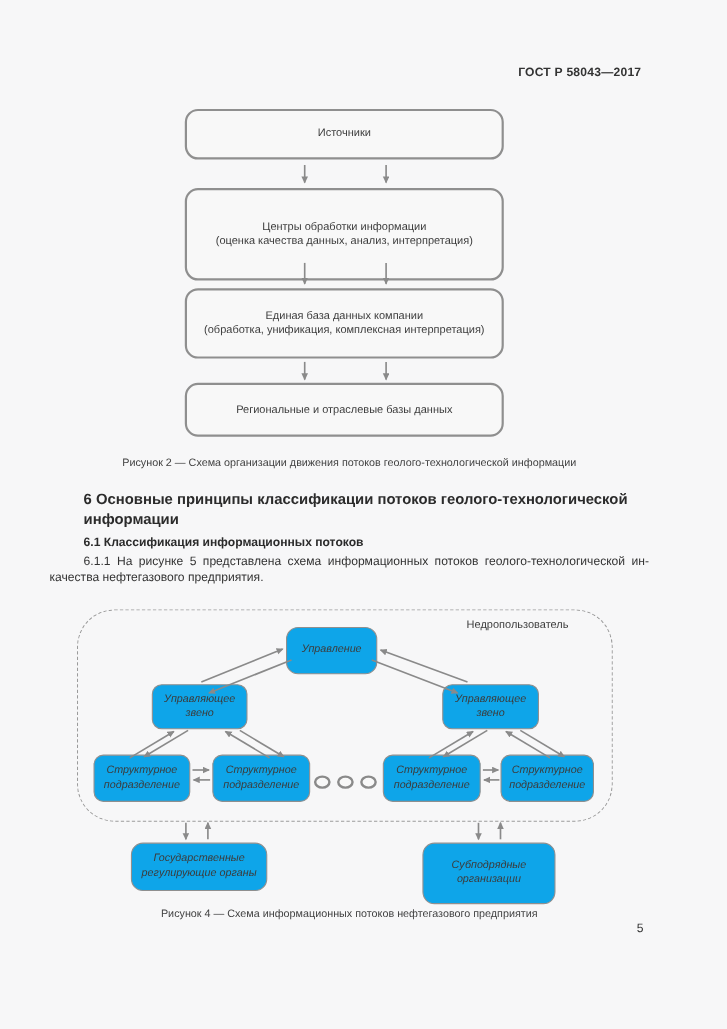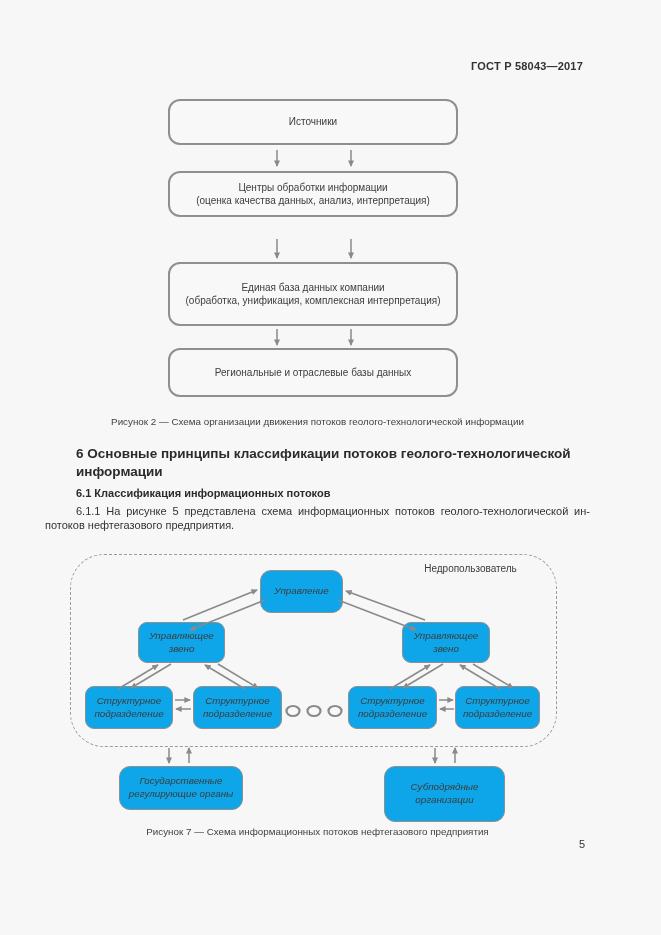--- a/index.html
+++ b/index.html
@@ -66,21 +66,21 @@
 <body>
 
 <div class="page">
 
   <div class="abs doc-header" style="left:300px;top:60px;width:283px;">ГОСТ Р 58043—2017</div>
 
   <div class="fbox" style="top:99px;height:46px;">
     <span>Источники</span>
   </div>
 
-  <div class="fbox" style="top:171px;height:46px;">
+  <div class="fbox" style="top:171px;height:84px;">
     <span>Центры обработки информации</span>
     <span>(оценка качества данных, анализ, интерпретация)</span>
   </div>
 
   <div class="fbox" style="top:262px;height:64px;">
     <span>Единая база данных компании</span>
     <span>(обработка, унификация, комплексная интерпретация)</span>
   </div>
 
   <div class="fbox" style="top:348px;height:49px;">
@@ -88,21 +88,21 @@
   </div>
 
   <div class="caption" style="top:416px;">Рисунок 2 — Схема организации движения потоков геолого-технологической информации</div>
 
   <div class="sec-heading" style="top:445px;">6 Основные принципы классификации потоков геолого-технологической информации</div>
 
   <div class="sec-subheading" style="top:487px;">6.1 Классификация информационных потоков</div>
 
   <div class="para" style="top:505px;">
     <span class="l1">6.1.1 На рисунке 5 представлена схема информационных потоков геолого-технологической ин-</span>
-    <span class="l2">потоков нефтегазового предприятия.</span>
+    <span class="l2">качества нефтегазового предприятия.</span>
   </div>
 
   <div class="dashed-frame" style="left:70px;top:554px;width:487px;height:193px;"></div>
 
   <div class="frame-label" style="left:400px;top:563px;width:141px;">Недропользователь</div>
 
   <div class="nbox" style="left:260px;top:570px;width:83px;height:43px;border-radius:11px;">
     <span>Управление</span>
   </div>
 
@@ -131,21 +131,21 @@
   </div>
 
   <div class="nbox" style="left:119px;top:766px;width:124px;height:44px;border-radius:11px;">
     <span>Государственные регулирующие органы</span>
   </div>
 
   <div class="nbox" style="left:384px;top:766px;width:121px;height:56px;border-radius:11px;">
     <span>Субподрядные организации</span>
   </div>
 
-  <div class="caption" style="top:826px;">Рисунок 7 — Схема информационных потоков нефтегазового предприятия</div>
+  <div class="caption" style="top:826px;">Рисунок 4 — Схема информационных потоков нефтегазового предприятия</div>
 
   <div class="page-number">5</div>
 
   <svg class="arrow-layer" width="661" height="935" viewBox="0 0 661 935">
     <defs>
       <marker id="ah" markerWidth="8" markerHeight="8" refX="5.6" refY="3" orient="auto" markerUnits="userSpaceOnUse">
         <path d="M0,0 L6.5,3 L0,6 Z" fill="#8a8a8a"></path>
       </marker>
     </defs>
 

